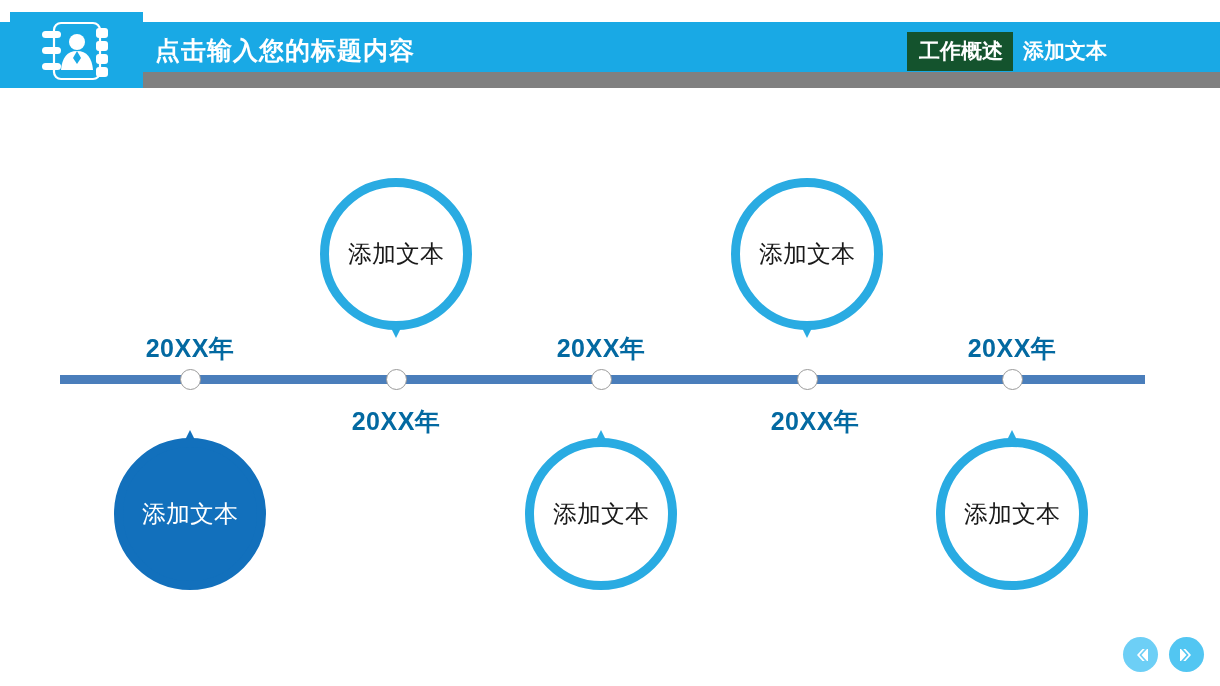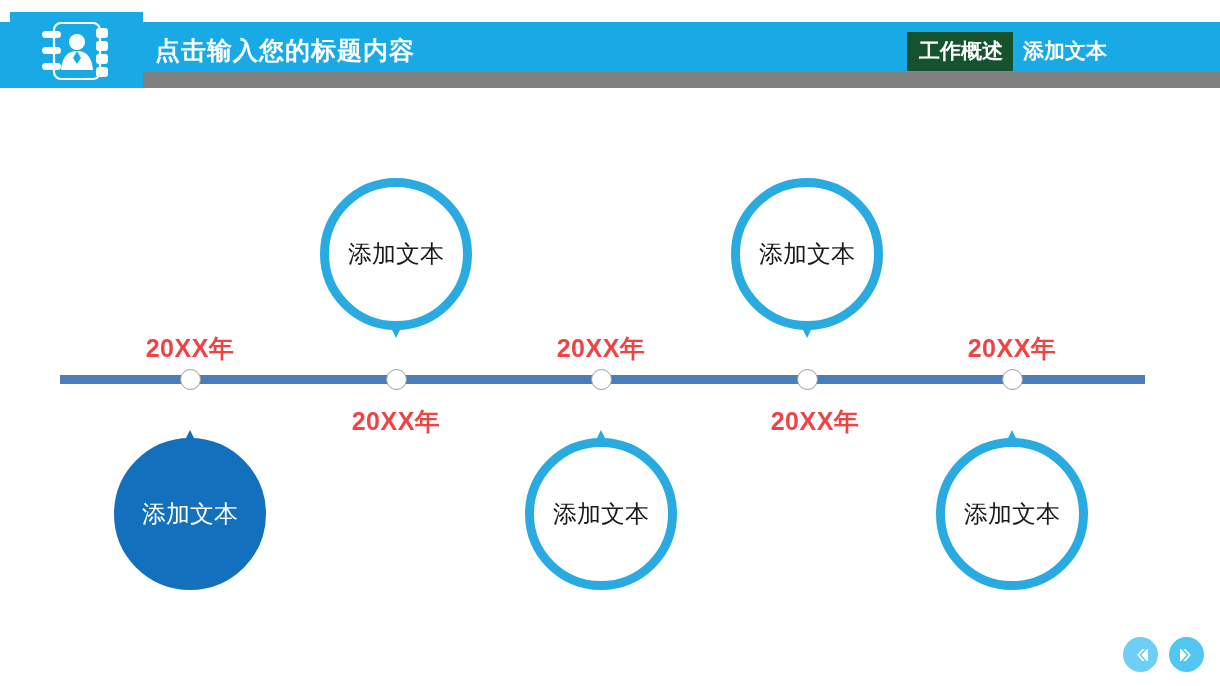--- a/index.html
+++ b/index.html
@@ -107,21 +107,21 @@
     background: #ffffff;
     border: 1px solid #9a9a9a;
     box-sizing: border-box;
     z-index: 3;
   }
 
   .year-label {
     position: absolute;
     font-size: 25px;
     font-weight: bold;
-    color: #ef4444;
+    color: #0369a1;
     white-space: nowrap;
     transform: translateX(-50%);
     letter-spacing: 0.5px;
   }
   .year-above { top: 232px; }
   .year-below { top: 305px; }
 
   
   .pin {
     position: absolute;

